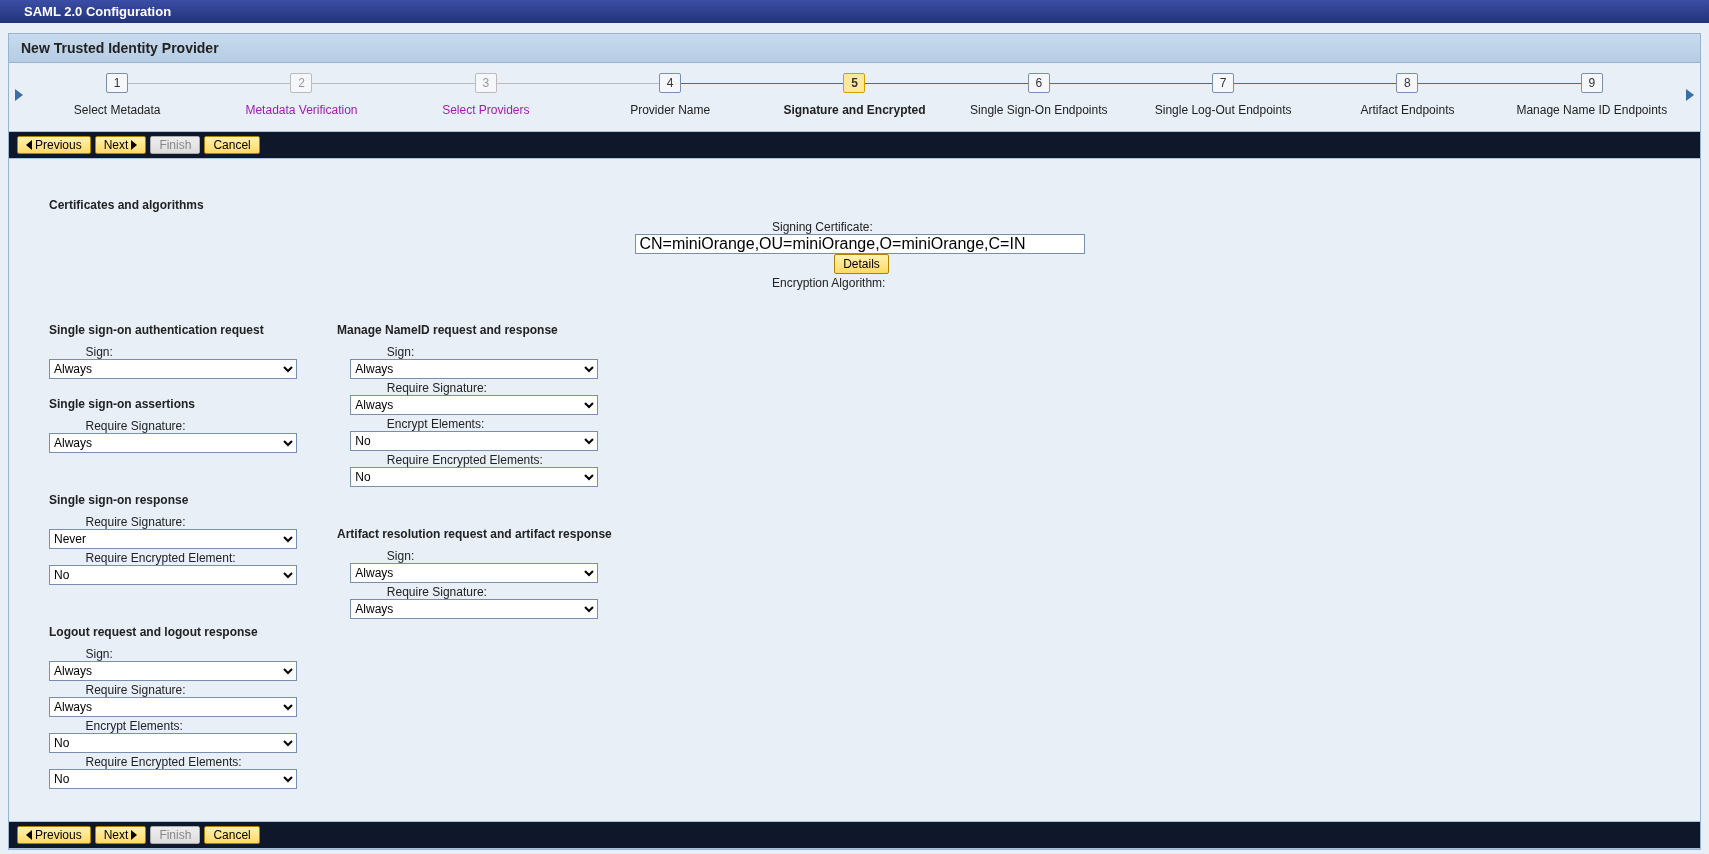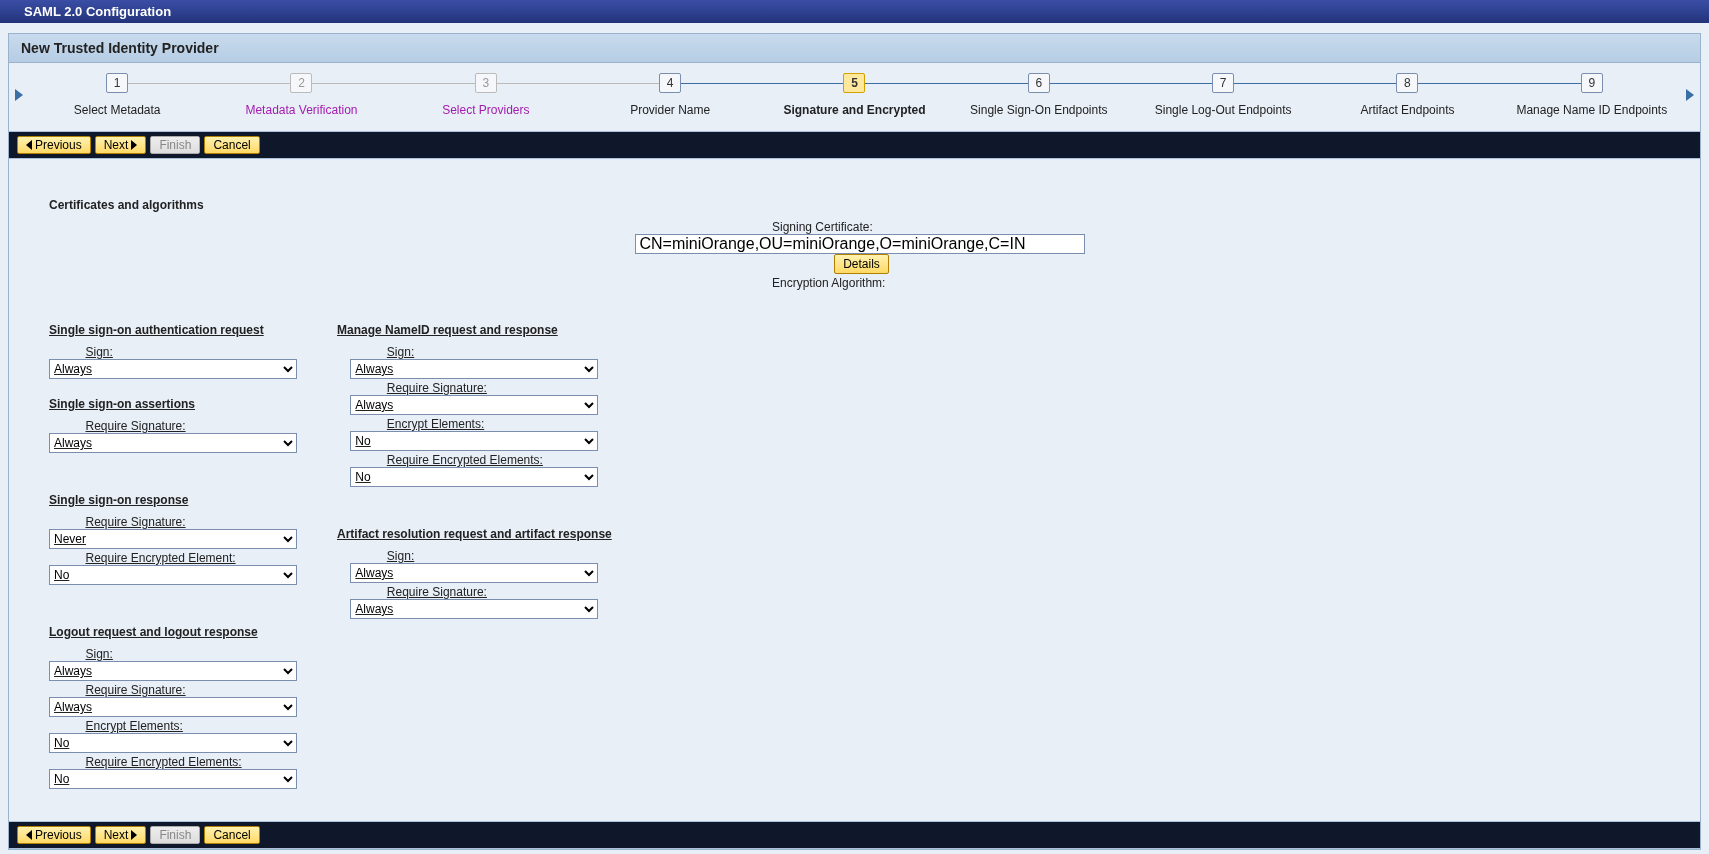--- a/index.html
+++ b/index.html
@@ -37,21 +37,21 @@
 .section-title:first-child { margin-top: 0; }
 .form-row { display: flex; align-items: center; margin-bottom: 2px; min-height: 22px; flex-direction: column; }
 .form-row label { width: 175px; flex-shrink: 0; }
 .input-text { border: 1px solid #7a8fb0; background: #fff; height: 20px; padding: 0 4px; font-size: 16px; font-family: inherit; }
 .input-text.wide { width: 450px; }
 .select { border: 1px solid #7a8fb0; background: #fff; height: 20px; font-size: 12px; font-family: inherit; }
 .select.wide { width: 452px; }
 .select.med { width: 248px; }
 .smallbtn { border: 1px solid #b08000; background: linear-gradient(#fff2b0, #ffd966); padding: 0 8px; height: 20px; border-radius: 2px; cursor: pointer; font-size: 12px; margin-left: 4px; }
 
-.cols { display: flex; gap: 40px; margin-top: 25px; text-decoration: underline; }
+.cols { display: flex; gap: 40px; margin-top: 25px; }
 .col { flex: 0 0 auto; }
 </style>
 </head>
 <body>
 
 <div class="titlebar">SAML 2.0 Configuration</div>
 
 <div class="panel">
   <div class="panel-header">New Trusted Identity Provider</div>
 

